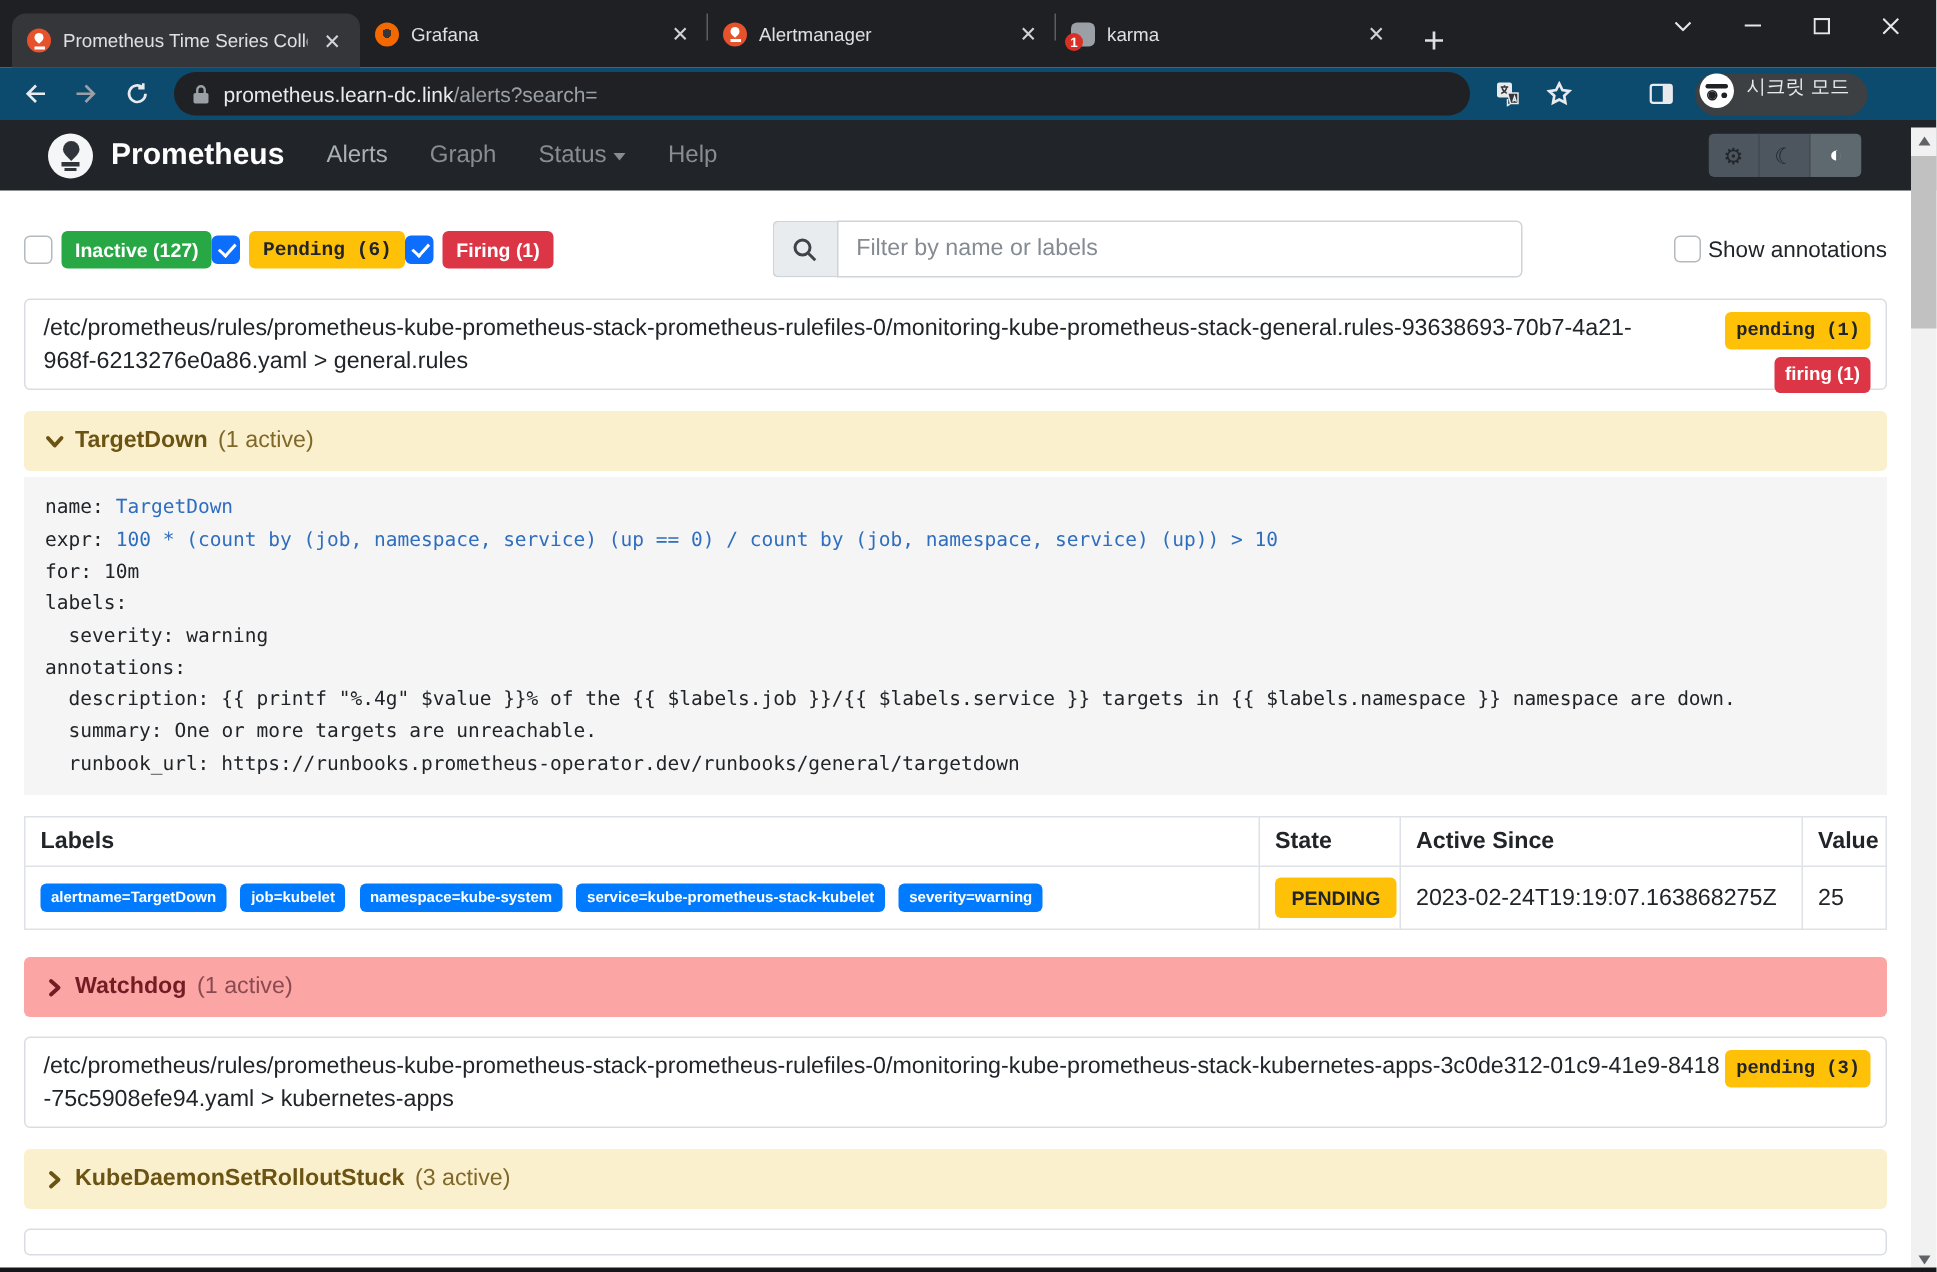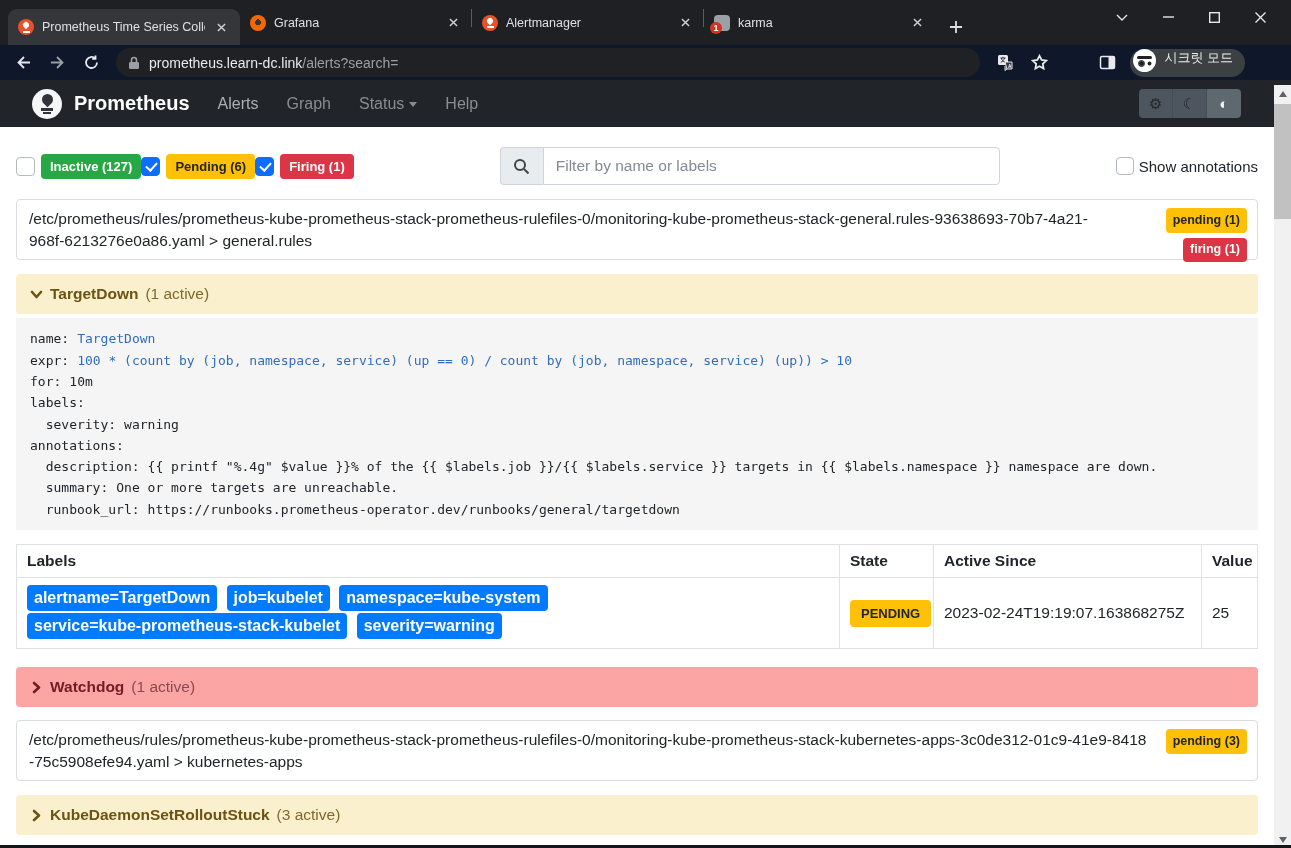--- a/index.html
+++ b/index.html
@@ -23,21 +23,21 @@
   .fav-graf { background:radial-gradient(circle at 50% 45%, #35363a 0 3px, #f46800 3px 8px); border-radius:50%; }
   .fav-karma { background:#9aa0a6; border-radius:4px; }
   .fav-badge { position:absolute; left:-4px; bottom:-3px; min-width:12px; height:12px; background:#d93025;
     color:#fff; border-radius:50%; font-size:9px; font-weight:bold; display:flex; align-items:center; justify-content:center; }
   .newtab { width:28px; height:28px; margin:0 0 4px 6px; display:flex; align-items:center; justify-content:center; border-radius:50%; }
   .newtab svg { width:14px; height:14px; stroke:#dde0e3; stroke-width:1.8; }
   .wincontrols { position:absolute; right:8px; top:0; height:34px; display:flex; align-items:center; }
   .winbtn { width:46px; height:34px; display:flex; align-items:center; justify-content:center; }
   .winbtn svg { stroke:#e4e6e9; stroke-width:1.4; fill:none; }
 
-  .toolbar { height:35px; background:#0f172a; display:flex; align-items:center; padding:0 8px; gap:4px; }
+  .toolbar { height:35px; background:#0c4a6e; display:flex; align-items:center; padding:0 8px; gap:4px; }
   .navbtn { width:30px; height:30px; display:flex; align-items:center; justify-content:center; border-radius:50%; }
   .navbtn svg { width:17px; height:17px; fill:none; stroke-width:1.8; }
   .omnibox { flex:1; height:29px; margin:0 6px; background:#202124; border-radius:15px; display:flex;
     align-items:center; padding:0 12px; gap:9px; }
   .omni-url { font-size:14px; color:#e8eaed; white-space:nowrap; }
   .omni-url .path { color:#9aa0a6; }
   .incog-chip { height:28px; background:#3c4043; border-radius:14px; display:flex; align-items:flex-start;
     gap:8px; padding:0 12px 0 3px; margin:0 4px; }
   .incog-circle { width:23px; height:23px; background:#fff; border-radius:50%; position:relative; }
   .incog-circle::before { content:""; position:absolute; left:4px; top:7px; width:15px; height:3px; background:#202124; border-radius:2px; }
@@ -72,21 +72,21 @@
 
   
   .content { padding:20px 16px 0 16px; width:1274px; }
   .filter-row { display:flex; align-items:center; margin-bottom:14px; height:38px; }
   .chk { width:19px; height:19px; border:1px solid #b3b9bf; border-radius:4px; background:#fff; margin-right:6px; flex:none; position:relative; }
   .chk.checked { background:#0d6efd; border-color:#0d6efd; }
   .chk.checked::after { content:""; position:absolute; left:6px; top:2.5px; width:5px; height:9px;
     border:solid #fff; border-width:0 2.2px 2.2px 0; transform:rotate(42deg); }
   .state-badge { font-size:13px; font-weight:bold; padding:5px 9px; border-radius:4px; margin-right:0; cursor:pointer; }
   .b-green { background:#28a745; color:#fff; }
-  .b-yellow { background:#ffc107; color:#212529; }
+  .b-yellow { background:#ffc107; color:#212529;font-family:Liberation Mono, monospace; }
   .b-red { background:#dc3545; color:#fff; }
   .search-group { display:flex; width:500px; height:38px; margin-left:146px; }
   .search-prepend { width:43px; background:#e9ecef; border:1px solid #ced4da; border-right:none;
     border-radius:4px 0 0 4px; display:flex; align-items:center; justify-content:center; }
   .search-input { flex:1; border:1px solid #ced4da; border-radius:0 4px 4px 0; font-size:15.5px;
     padding:0 12px; color:#495057; outline:none; font-family:"Liberation Sans", sans-serif; }
   .search-input::placeholder { color:#848b92; }
   .show-ann { margin-left:auto; display:flex; align-items:center; font-size:15px; color:#212529; }
   .show-ann .chk { width:18px; height:18px; margin-right:5px; }
 
@@ -112,21 +112,21 @@
   .rule-code { background:#f5f5f5; padding:10px 14px; font-family:"DejaVu Sans Mono", monospace;
     font-size:13px; color:#212529; line-height:21.3px; margin-bottom:14px; }
   .code-line { white-space:pre; }
   .code-line .v { margin-left:8px; }
   .code-line .v.hl { color:#2f6ebf; }
 
   table.alerts { width:100%; border-collapse:collapse; margin-bottom:18px; table-layout:fixed; }
   table.alerts th, table.alerts td { border:1px solid #dee2e6; padding:7px 10px; font-size:15.5px; color:#212529; text-align:left; vertical-align:middle; }
   table.alerts th { font-weight:bold; }
   .col-state { width:94px; } .col-since { width:268px; } .col-value { width:56px; }
-  .lbl-badge { display:inline-block; background:#007bff; color:#fff; font-size:16px; font-weight:bold;
+  .lbl-badge { display:inline-block; background:#007bff; color:#fff; font-size:10px; font-weight:bold;
     padding:4px 7px; border-radius:4px; margin-right:5px; margin-bottom:2px; white-space:nowrap; }
   .pending-badge { display:inline-block; background:#ffc107; color:#212529; font-size:13px; font-weight:bold;
     padding:6px 11px; border-radius:4px; }
 
   .bottom-edge { position:absolute; left:0; right:0; bottom:0; height:3px; background:#15161a; z-index:40; }
   svg { display:block; }
 </style>
 </head>
 <body>
 

